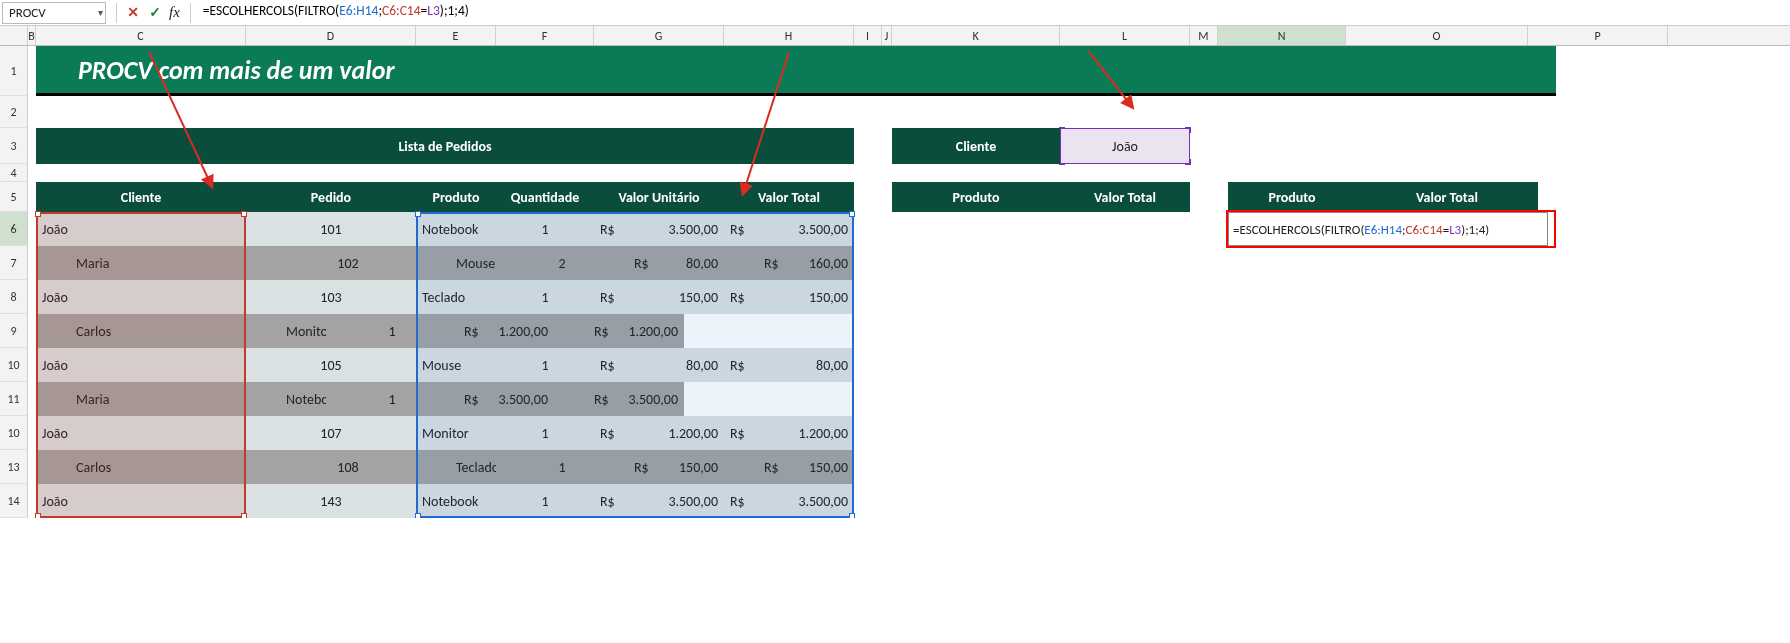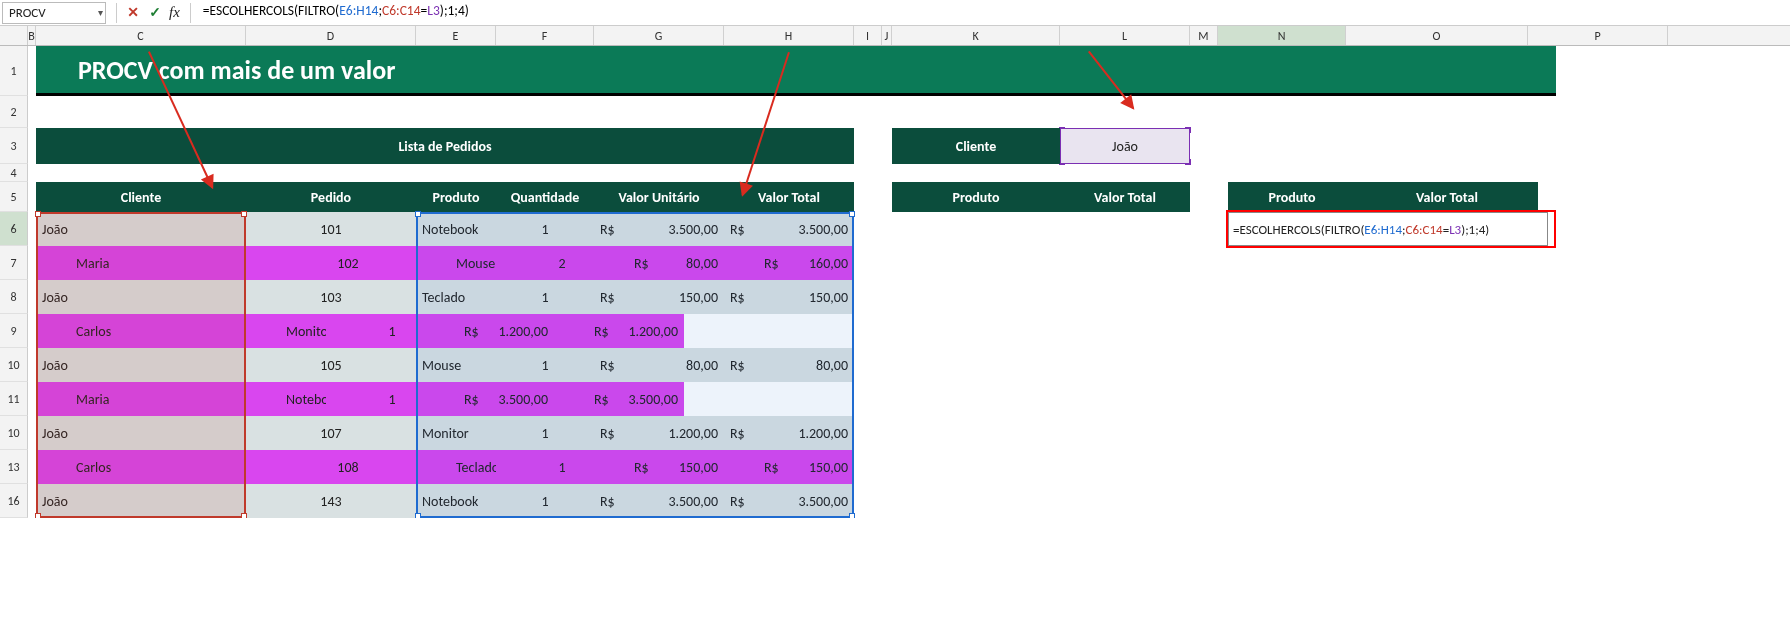--- a/index.html
+++ b/index.html
@@ -103,21 +103,21 @@
     position:absolute;
     left:8px; 
     top:0;
     width:1520px;
     height:50px;
     background:#0b7a57;
     border-bottom:3px solid #000;
     color:#fff;
     display:flex; align-items:center;
     padding-left:42px;
-    font-size:26px; font-weight:bold; 
+    font-size:26px; font-weight:bold; font-style:italic;
   }
 
   
   .lista-header{
     position:absolute;
     left:8px; 
     top:82px; 
     width:818px;
     height:36px;
     background:#0b4d3c;
@@ -146,21 +146,21 @@
   .mh-vto{width:130px;}
 
   
   .main-table{
     position:absolute;
     left:8px; top:166px;
     width:818px;
   }
   .mt-row{display:flex;height:34px;align-items:stretch;}
   .mt-row.even .cell{background:#d9e1e2;}
-  .mt-row.odd  .cell{background:#d946ef;padding-left:40px;}
+  .mt-row.odd  .cell{background:#a3a3a3;padding-left:40px;}
   .cell{display:flex;align-items:center;padding:0 6px;border-right:0px;}
   .cell.cli{width:210px;}
   .cell.ped{width:170px;justify-content:center;}
   .cell.pro{width:80px;}
   .cell.qtd{width:98px;justify-content:center;}
   .cell.vun{width:130px;}
   .cell.vto{width:130px;}
   .money{display:flex;justify-content:space-between;width:100%;}
   .money .cur{padding-right:10px;}
   .money .num{}
@@ -301,21 +301,21 @@
     <div class="rh r4">4</div>
     <div class="rh r5">5</div>
     <div class="rh rD active">6</div>
     <div class="rh rD">7</div>
     <div class="rh rD">8</div>
     <div class="rh rD">9</div>
     <div class="rh rD">10</div>
     <div class="rh rD">11</div>
     <div class="rh rD">10</div>
     <div class="rh rD">13</div>
-    <div class="rh rD">16</div>
+    <div class="rh rD">14</div>
   </div>
 
   <div class="sheet">
 
     <div class="title-bar">
       <span>PROCV com mais de um valor</span>
     </div>
 
     <div class="lista-header">
       <span>Lista de Pedidos</span>

